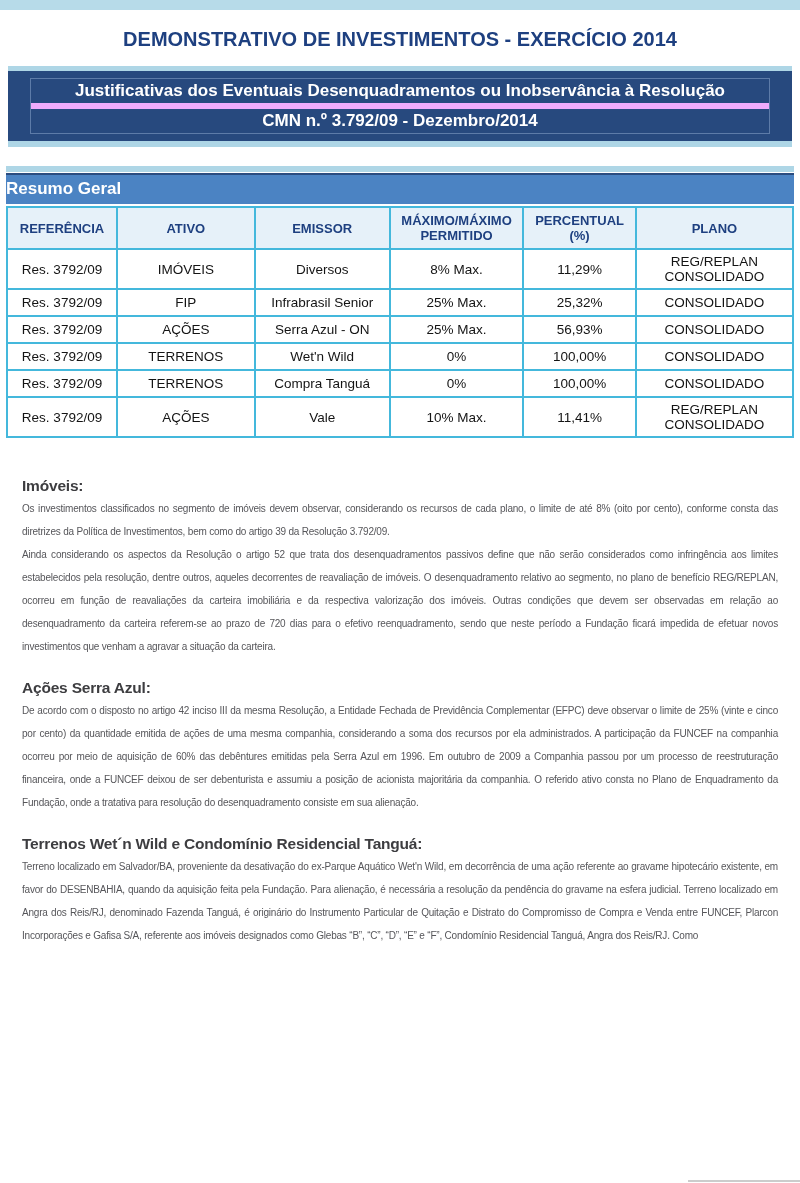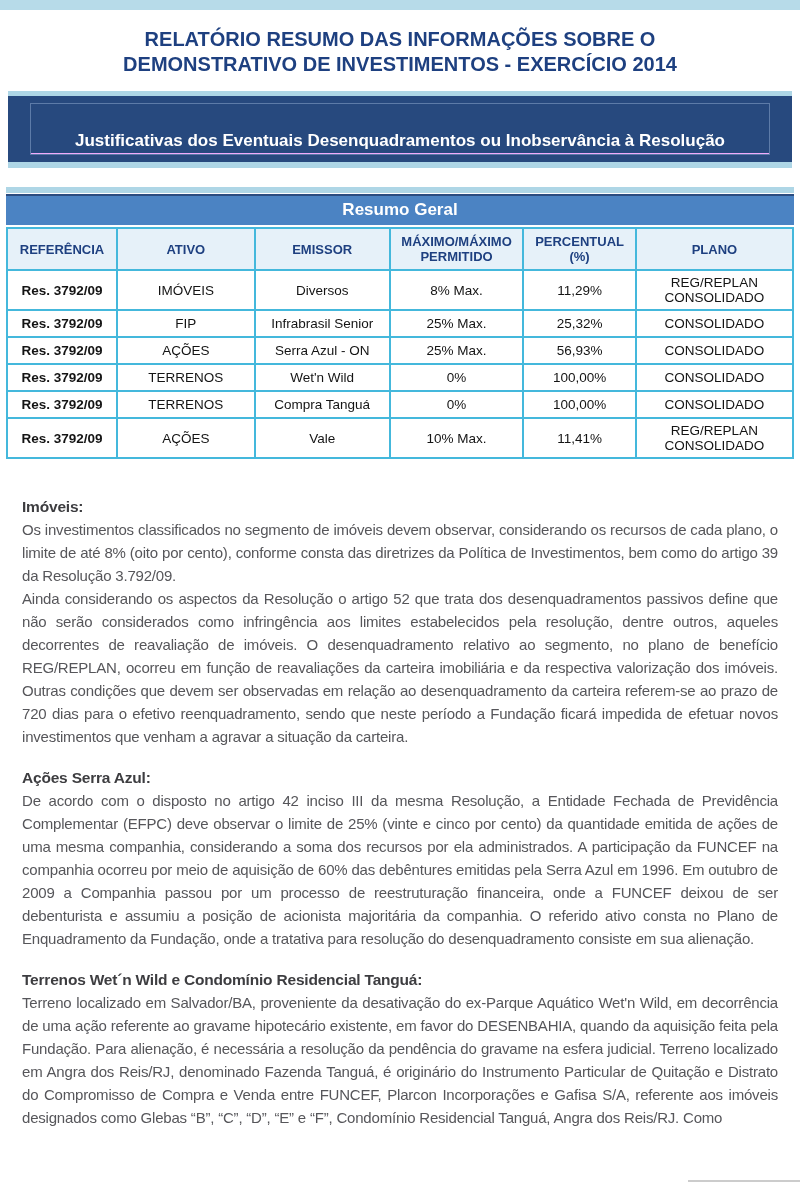--- a/index.html
+++ b/index.html
@@ -34,31 +34,31 @@
   .banner-inner {
     border: 1px solid #5d7ba8;
   }
   .banner-line {
     color: #ffffff;
     font-weight: bold;
     font-size: 17px;
     line-height: 24px;
     text-align: center;
   }
-  .banner-line.first { border-bottom: 1px solid #f0abfc; margin-top: 25px; }
+  .banner-line.first { border-bottom: 6px solid #f0abfc; }
   
   .table-wrap { margin: 19px 6px 0 6px; }
   .table-cap { height: 6px; background: #aed6e6; margin-bottom: 1px; }
   .rg-band {
     background: #4b83c3;
     border-top: 2px solid #2a4c80;
     color: #ffffff;
     font-weight: bold;
     font-size: 17px;
-    text-align: center;
+    text-align: left;
     padding: 4px 0 5px 0;
     margin-bottom: 2px;
   }
   table.resumo {
     width: 100%;
     border-collapse: collapse;
     table-layout: fixed;
   }
   table.resumo th, table.resumo td {
     border: 2px solid #44b8dc;
@@ -75,67 +75,67 @@
     height: 38px;
   }
   table.resumo td {
     color: #141414;
     font-size: 13.5px;
     line-height: 15px;
     padding: 4px 4px;
     height: 27px;
     background: #ffffff;
   }
-  table.resumo td.ref { font-weight: bold; }
+  table.resumo td.ref { font-weight: normal; }
   col.c0 { width: 14.0%; }
   col.c1 { width: 17.5%; }
   col.c2 { width: 17.2%; }
   col.c3 { width: 17.0%; }
   col.c4 { width: 14.3%; }
   col.c5 { width: 20.0%; }
   
   .content { padding: 0 22px; margin-top: 36px; }
   .section { margin-top: 18px; }
   .section:first-child { margin-top: 0; }
   .section-heading {
     color: #3d3d40;
     font-weight: bold;
     font-size: 15.5px;
     line-height: 23px;
     letter-spacing: -0.2px;
   }
   .section p {
     color: #56565a;
-    font-size: 15px;
+    font-size: 10px;
     line-height: 23px;
     text-align: justify;
     letter-spacing: -0.2px;
   }
   .cut-edge {
     position: absolute;
     right: 0; bottom: 0;
     width: 112px; height: 3px;
     border-top: 2px solid #cccccc;
   }
 </style>
 </head>
 <body>
 
 <div class="top-strip"></div>
 
 <div class="doc-title">
-  <div>RELATÓRIO RESUMO DAS INFORMAÇÕES SOBRE O</div>
   <div>DEMONSTRATIVO DE INVESTIMENTOS - EXERCÍCIO 2014</div>
 </div>
 
 <div class="banner-wrap">
   <div class="banner-cap"></div>
   <div class="banner-body">
     <div class="banner-inner">
       <div class="banner-line first">Justificativas dos Eventuais Desenquadramentos ou Inobservância à Resolução</div>
+      <div class="banner-line">CMN n.º 3.792/09 - Dezembro/2014</div>
     </div>
   </div>
   <div class="banner-cap bottom"></div>
 </div>
 
 <div class="table-wrap">
   <div class="table-cap"></div>
   <div class="rg-band">Resumo Geral</div>
   <table class="resumo">
     <colgroup>

